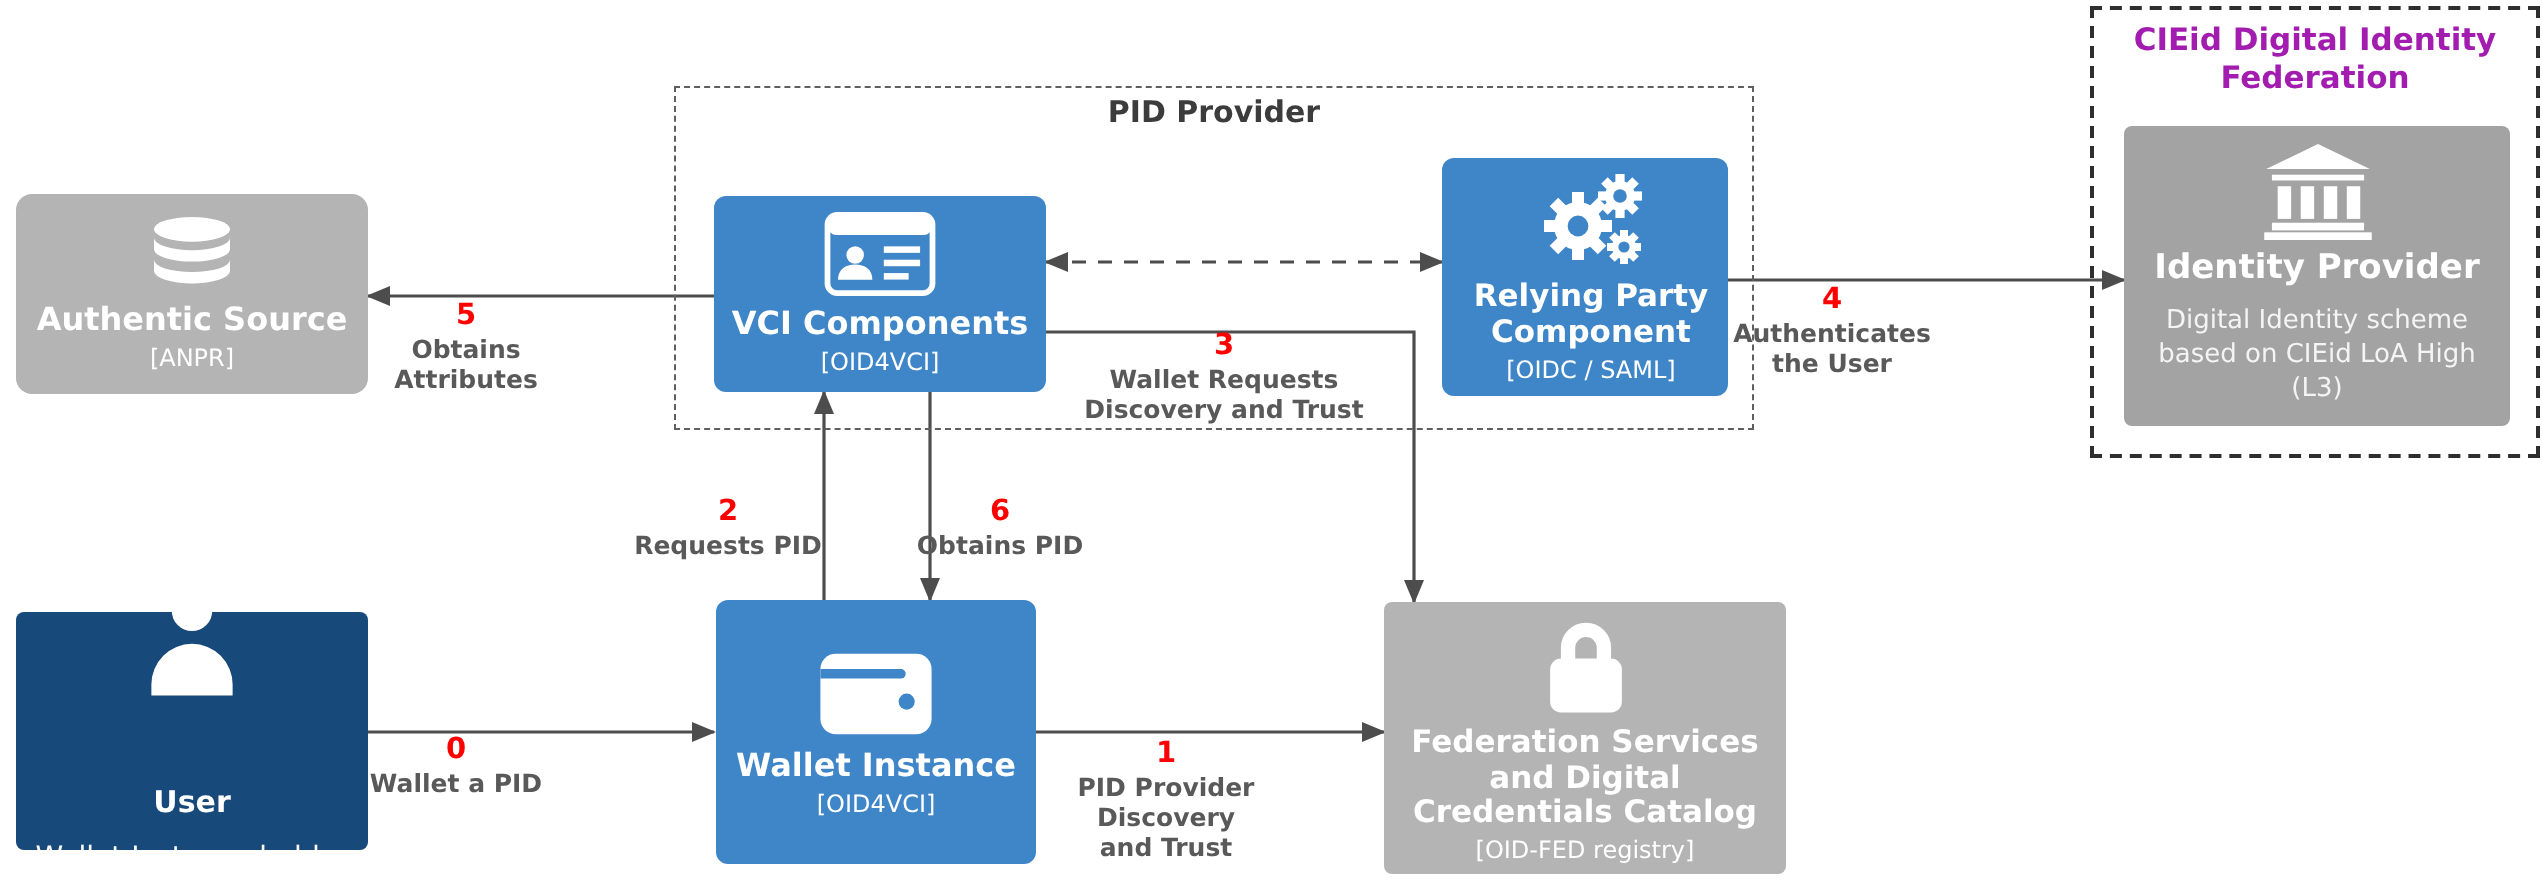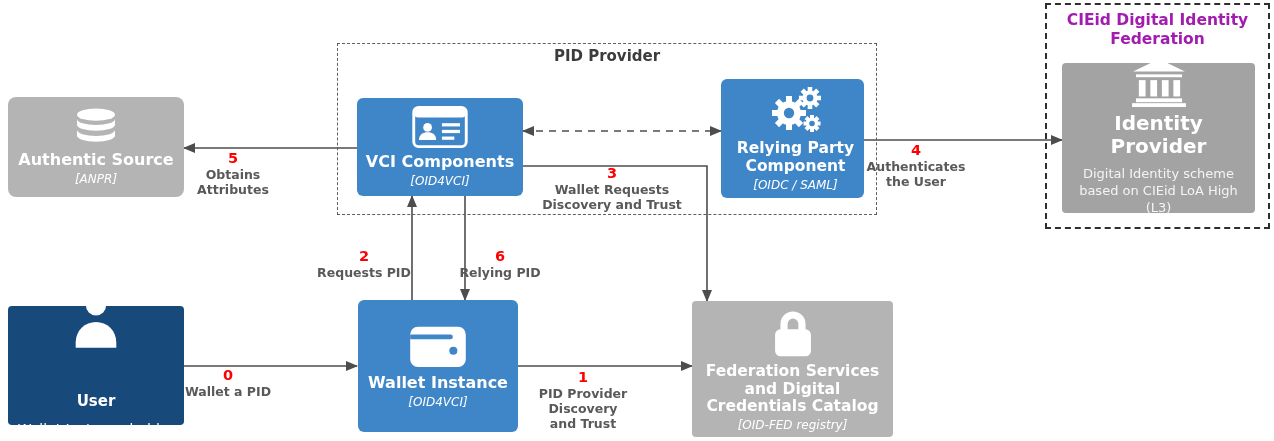--- a/index.html
+++ b/index.html
@@ -7,21 +7,21 @@
     position:relative;width:1274px;height:441px;background:#fff;overflow:hidden;
     font-family:"DejaVu Sans","Liberation Sans",sans-serif;
   }
   .wires{position:absolute;left:0;top:0;pointer-events:none;}
   .node{
     position:absolute;display:flex;flex-direction:column;align-items:center;justify-content:center;
     color:#fff;text-align:center;box-sizing:border-box;padding:4px;
   }
   .node .icon{flex:0 0 auto;margin-bottom:5px;line-height:0;}
   .node .title{font-weight:bold;white-space:pre-line;line-height:1.15;}
-  .node .subtitle{font-style:italic;font-size:12px;margin-top:2px;white-space:pre-line;}
+  .node .subtitle{font-size:12px;margin-top:2px;white-space:pre-line;}
   .node .desc{font-size:13px;margin-top:8px;white-space:pre-line;line-height:1.3;color:rgba(255,255,255,.88);}
   .group{position:absolute;box-sizing:border-box;}
   .group-title{
     position:absolute;left:0;right:0;text-align:center;font-weight:bold;white-space:pre-line;line-height:1.2;
   }
   .elabel{
     position:absolute;transform:translateX(-50%);text-align:center;
     font-weight:bold;font-size:12.5px;line-height:15px;color:#595959;
   }
   .elabel .num{color:#ff0000;font-size:14.5px;line-height:17px;}
@@ -133,21 +133,21 @@
           <rect x="7" y="16" width="48" height="3"></rect>
           <rect x="10" y="22" width="7" height="17"></rect>
           <rect x="22" y="22" width="7" height="17"></rect>
           <rect x="34" y="22" width="7" height="17"></rect>
           <rect x="46" y="22" width="7" height="17"></rect>
           <rect x="7" y="41" width="48" height="4"></rect>
           <rect x="3" y="46" width="56" height="4"></rect>
         </g>
       </svg>
     </span>
-    <div class="title" style="font-size:20px;text-align:center;">Identity Provider</div>
+    <div class="title" style="font-size:17px;text-align:center;">Identity Provider</div>
     <div class="desc">Digital Identity scheme
 based on CIEid LoA High
 (L3)</div>
   </div>
 
   <div class="node" style="left:8px;top:306px;width:176px;height:119px;background:#17497B;border-radius:4px;">
     <span class="icon">
       <svg width="48" height="54" viewBox="0 0 52 58">
         <circle cx="26" cy="12" r="11" fill="#fff"></circle>
         <path d="M4,58 v-6 a22,22 0 0 1 44,0 v6 z" fill="#fff"></path>
@@ -212,16 +212,16 @@
   </div>
 
   <div class="elabel" style="left:233px;top:150px;width:100px;">
     <div class="num">5</div>
     <div class="txt">Obtains
 Attributes</div>
   </div>
 
   <div class="elabel" style="left:500px;top:248px;width:110px;">
     <div class="num">6</div>
-    <div class="txt">Relying PID</div>
+    <div class="txt">Obtains PID</div>
   </div>
 
 </div>
 
 </body></html>

